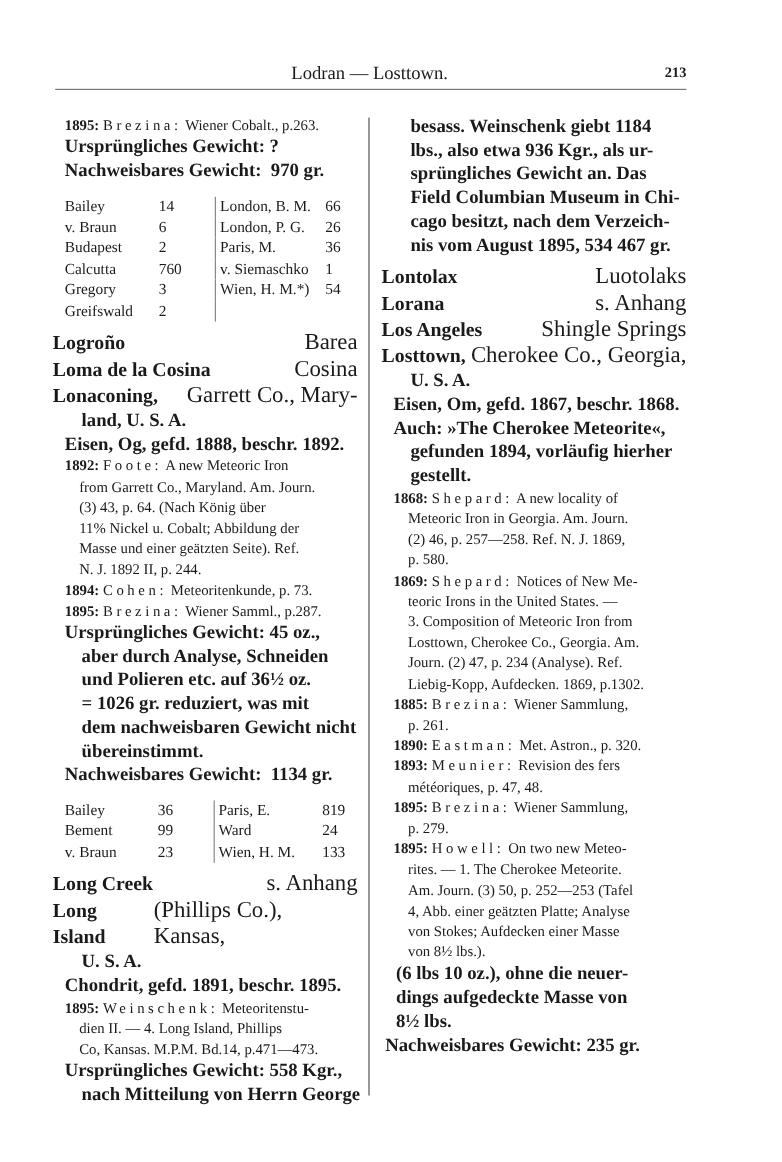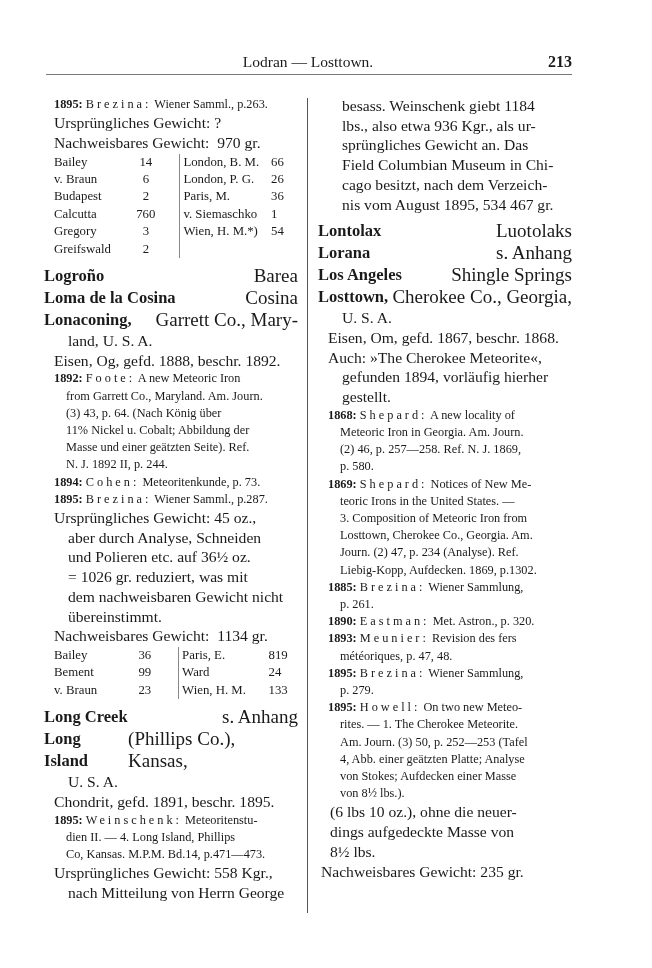--- a/index.html
+++ b/index.html
@@ -2,64 +2,64 @@
 <html><head>
 <meta charset="utf-8">
 <style>
   html, body { margin:0; padding:0; background:#ffffff; }
   body {
     width:652px; height:968px; position:relative; overflow:hidden;
     font-family:"DejaVu Serif","Liberation Serif",serif; color:#1a1a1a;
   }
   .header { position:absolute; top:53px; left:44px; width:528px; height:22px; }
   .header .title { position:absolute; left:0; width:100%; text-align:center; font-size:15.5px; top:0; font-family:"Liberation Serif",serif; }
-  .header .pageno { position:absolute; right:0; top:0; font-size:16px; font-weight:bold; font-family:"Liberation Serif",serif; }
+  .header .pageno { position:absolute; right:0; top:0; font-size:12px; font-weight:bold; font-family:"Liberation Serif",serif; }
   .rule { position:absolute; top:74px; left:46px; width:526px; height:1px; background:#777; }
   .divider { position:absolute; left:307px; top:98px; width:1px; height:815px; background:#555; }
 
   .col { position:absolute; top:96px; font-family:"Liberation Serif",serif; }
   .col-left { left:44px; width:254px; }
   .col-right { left:318px; width:254px; }
 
-  .ln { white-space:nowrap; line-height:19.7px; font-size:15.6px; }
+  .ln { white-space:nowrap; line-height:19.7px; font-size:15.6px;font-weight:bold; }
   .sm { font-size:12.3px; line-height:17.2px; white-space:nowrap; }
   .ind1 { padding-left:10px; }
   .ind2 { padding-left:22px; }
   .ind3 { padding-left:12px; }
   .ind4 { padding-left:24px; }
   .just { display:flex; justify-content:space-between; }
   .head { font-weight:bold; font-size:16.5px; line-height:22px; }
   .head .rt { font-weight:normal; font-size:19px; }
   .sp { letter-spacing:3px; }
   .yr { font-weight:bold; }
 
-  table.holdings { border-collapse:collapse; font-size:12.8px; margin-left:10px; margin-top:1px; margin-bottom:4px; }
+  table.holdings { border-collapse:collapse; font-size:12.8px; margin-left:10px; margin-top:11px; margin-bottom:4px; }
   table.holdings td { padding:0; line-height:17.4px; white-space:nowrap; }
   table.holdings td.name { width:86px; }
-  table.holdings td.num { text-align:center; width:30px; padding-right:20px; border-right:1px solid #888; }
+  table.holdings td.num { text-align:left; width:30px; padding-right:20px; border-right:1px solid #888; }
   table.holdings td.name2 { padding-left:3px; width:92px; }
   table.holdings td.num2 { width:32px; }
   .gap { height:6px; }
   .gap2 { height:3px; }
 </style>
 </head>
 <body>
 
 <div class="header">
   <span class="title">Lodran — Losttown.</span>
   <span class="pageno">213</span>
 </div>
 <div class="rule"></div>
 <div class="divider"></div>
 
 <div class="col col-left">
   <div class="sm ind1">
     <span class="yr">1895:</span>
     <span class="sp">Brezina:</span>
-    <span>Wiener Samml., p.263.</span>
+    <span>Wiener Cobalt., p.263.</span>
   </div>
   <div class="ln ind1">Ursprüngliches Gewicht: ?</div>
   <div class="ln ind1">
     <span>Nachweisbares Gewicht:</span>&nbsp;
     <span>970 gr.</span>
   </div>
   <table class="holdings">
     <tbody>
         <tr>
           <td class="name">Bailey</td>

